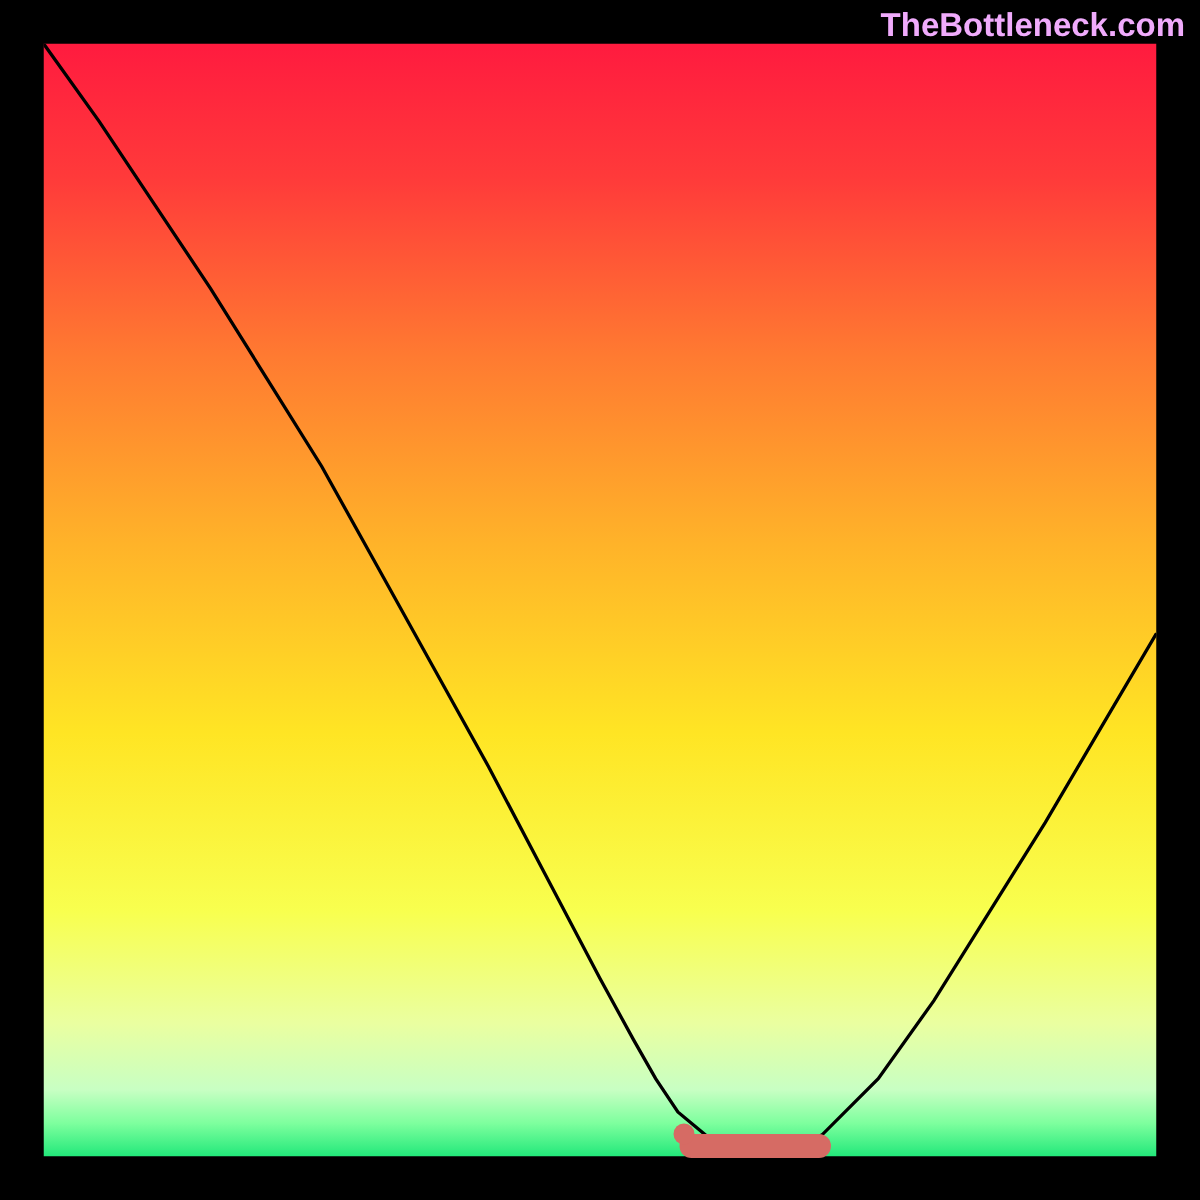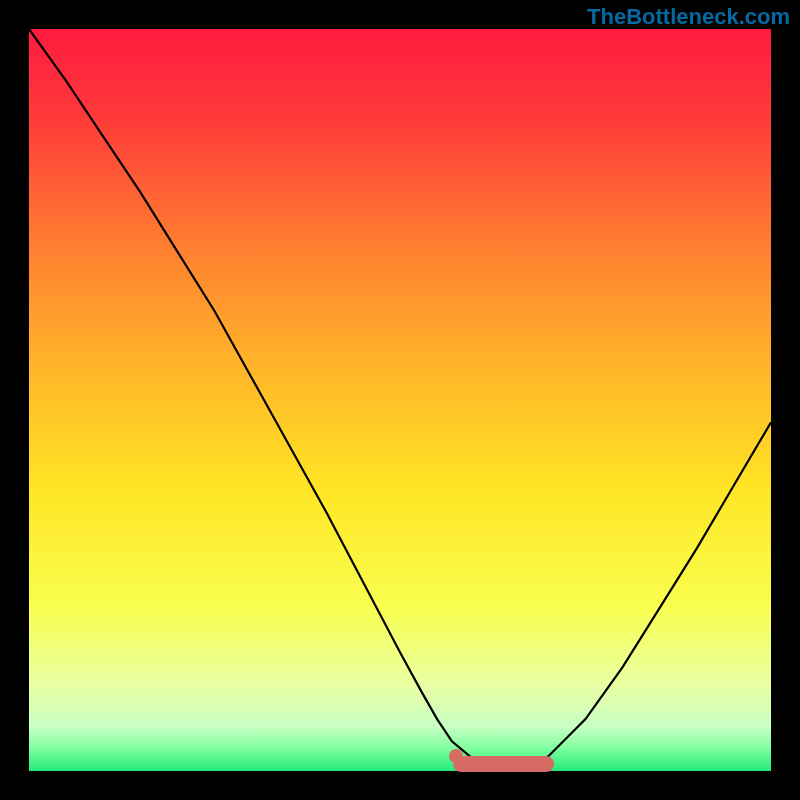--- a/index.html
+++ b/index.html
@@ -8,21 +8,21 @@
     width: 800px;
     height: 800px;
     background: #000;
     position: relative;
     font-family: Arial, Helvetica, sans-serif;
   }
   .watermark {
     position: absolute;
     top: 4px;
     right: 10px;
-    color: #0369a1;
+    color: #f0abfc;
     font-size: 22px;
     font-weight: bold;
     z-index: 10;
   }
   .frame {
     position: absolute;
     left: 29px;
     top: 29px;
     width: 742px;
     height: 742px;

